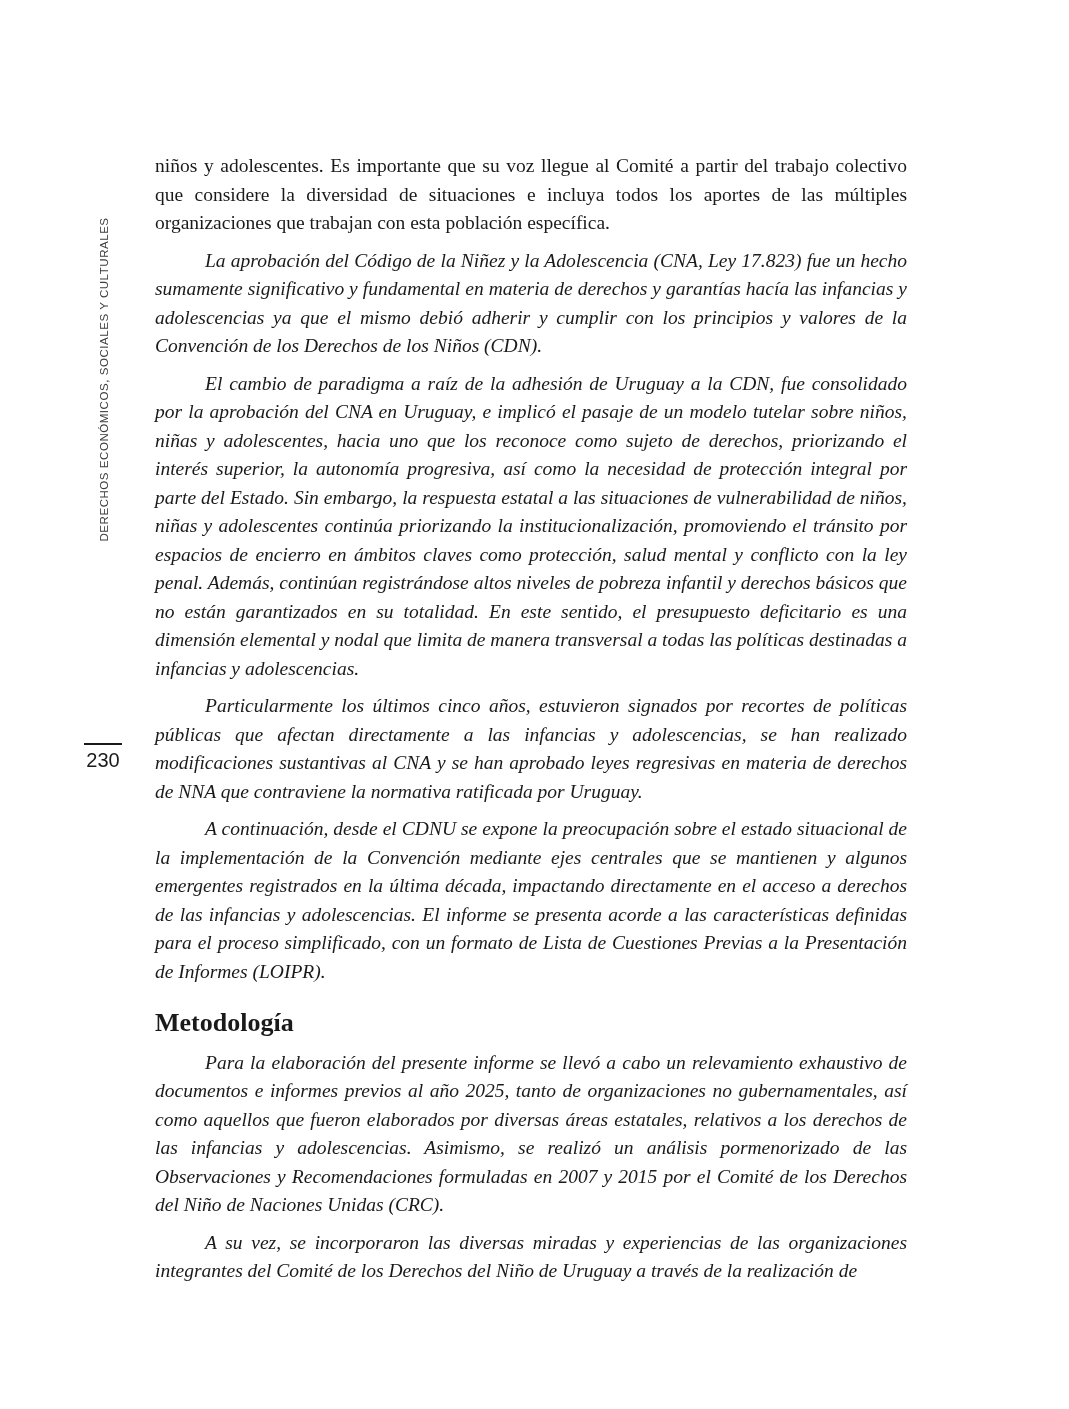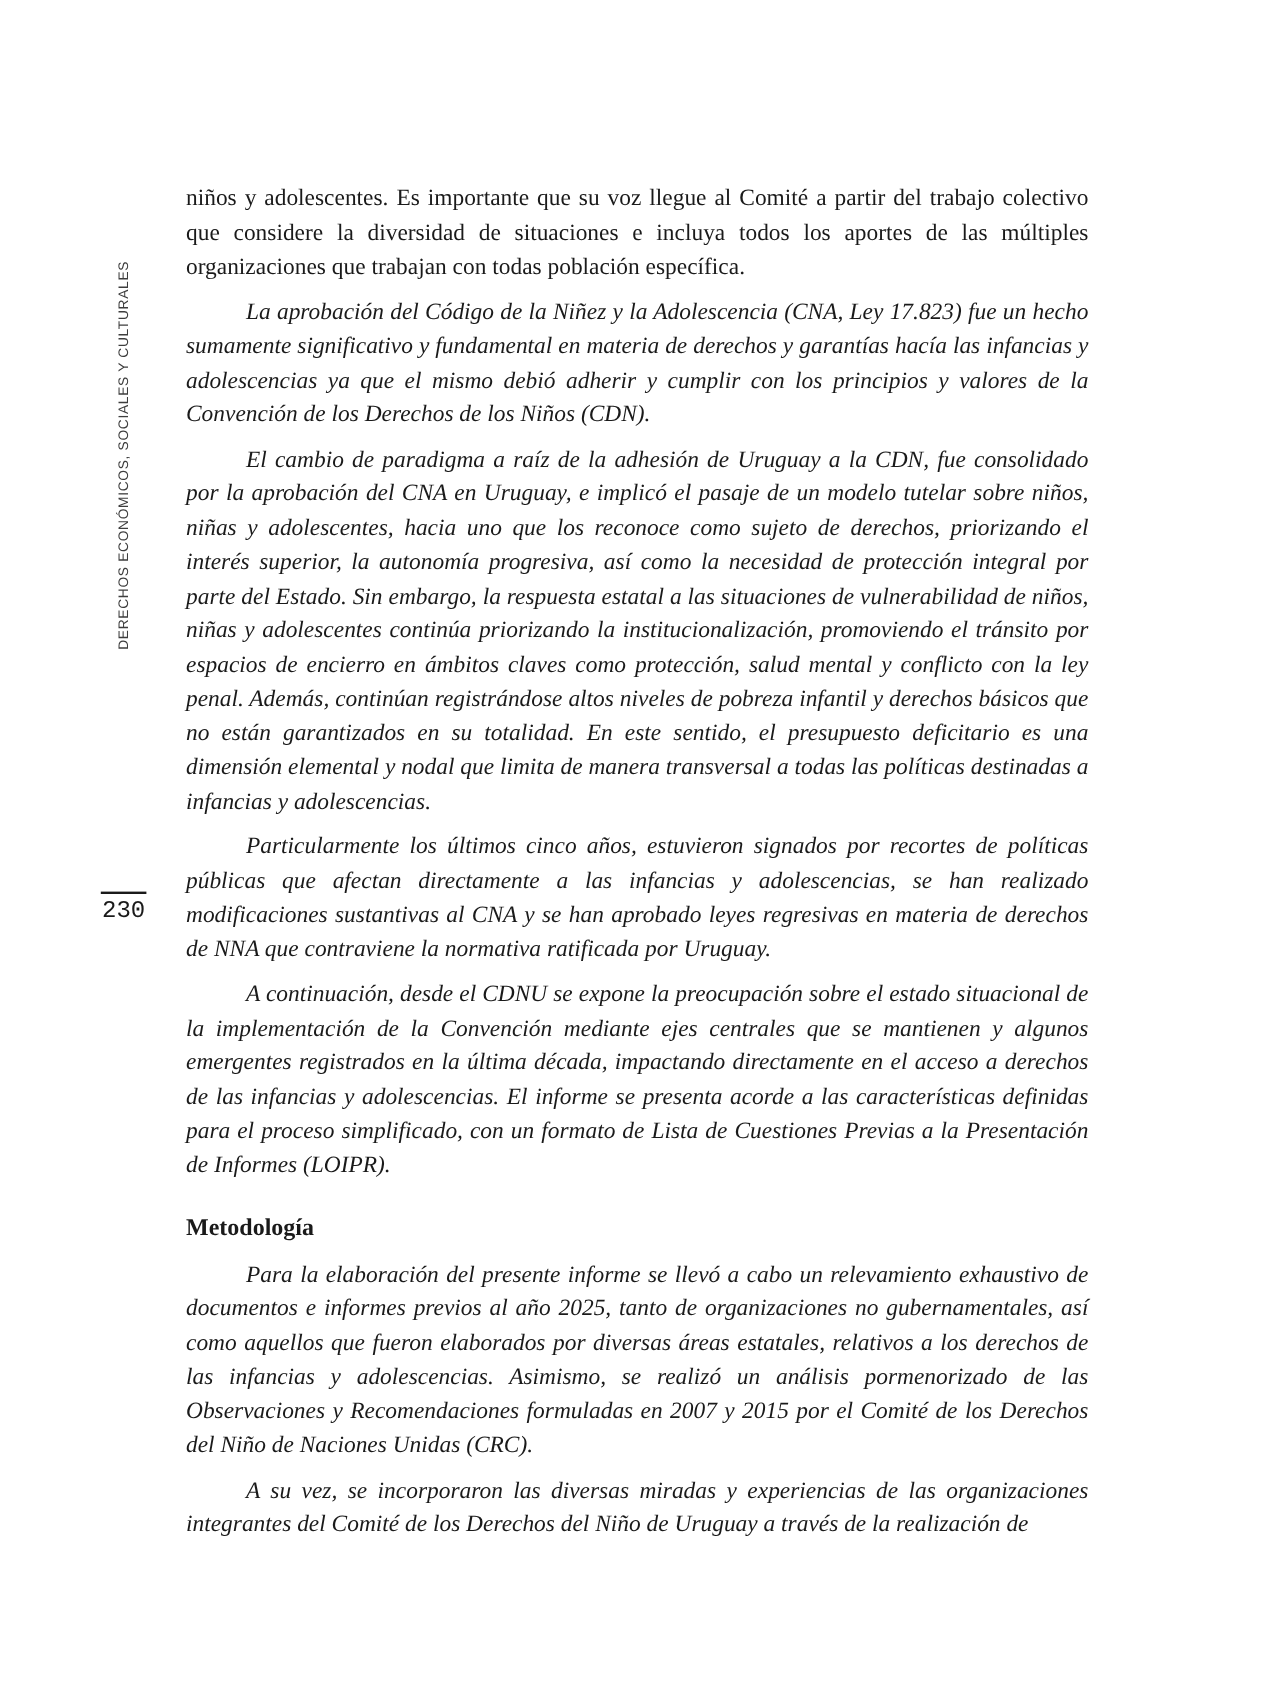--- a/index.html
+++ b/index.html
@@ -42,21 +42,21 @@
     width: 38px;
     text-align: center;
   }
   .page-number-rule {
     width: 38px;
     height: 0;
     border-top: 2px solid #1a1a1a;
     margin-bottom: 3px;
   }
   .page-number {
-    font-family: Liberation Mono, monospace;
+    font-family: Liberation Sans, sans-serif;
     font-size: 20px;
     line-height: 24px;
     color: #1a1a1a;
   }
 
   
   .text-column {
     position: absolute;
     left: 155px;
     top: 152px;
@@ -73,42 +73,42 @@
   .text-column p.indented {
     text-indent: 50px;
     font-style: italic;
   }
 
   .text-column p.last {
     margin-bottom: 0;
   }
 
   .section-heading {
-    font-size: 20px;
+    font-size: 26px;
     line-height: 28.5px;
     font-weight: bold;
     margin: 23px 0 11px 0;
     text-align: left;
   }
 </style>
 </head>
 <body>
 
 <div class="page">
 
   <div class="sidebar-label">DERECHOS ECONÓMICOS, SOCIALES Y CULTURALES</div>
 
   <div class="page-number-block">
     <div class="page-number-rule"></div>
     <div class="page-number">230</div>
   </div>
 
   <main class="text-column">
 
-    <p>niños y adolescentes. Es importante que su voz llegue al Comité a partir del trabajo colectivo que considere la diversidad de situaciones e incluya todos los aportes de las múltiples organizaciones que trabajan con todas población específica.</p>
+    <p>niños y adolescentes. Es importante que su voz llegue al Comité a partir del trabajo colectivo que considere la diversidad de situaciones e incluya todos los aportes de las múltiples organizaciones que trabajan con esta población específica.</p>
 
     <p class="indented">La aprobación del Código de la Niñez y la Adolescencia (CNA, Ley 17.823) fue un hecho sumamente significativo y fundamental en materia de derechos y garantías hacía las infancias y adolescencias ya que el mismo debió adherir y cumplir con los principios y valores de la Convención de los Derechos de los Niños (CDN).</p>
 
     <p class="indented">El cambio de paradigma a raíz de la adhesión de Uruguay a la CDN, fue consolidado por la aprobación del CNA en Uruguay, e implicó el pasaje de un modelo tutelar sobre niños, niñas y adolescentes, hacia uno que los reconoce como sujeto de derechos, priorizando el interés superior, la autonomía progresiva, así como la necesidad de protección integral por parte del Estado. Sin embargo, la respuesta estatal a las situaciones de vulnerabilidad de niños, niñas y adolescentes continúa priorizando la institucionalización, promoviendo el tránsito por espacios de encierro en ámbitos claves como protección, salud mental y conflicto con la ley penal. Además, continúan registrándose altos niveles de pobreza infantil y derechos básicos que no están garantizados en su totalidad. En este sentido, el presupuesto deficitario es una dimensión elemental y nodal que limita de manera transversal a todas las políticas destinadas a infancias y adolescencias.</p>
 
     <p class="indented">Particularmente los últimos cinco años, estuvieron signados por recortes de políticas públicas que afectan directamente a las infancias y adolescencias, se han realizado modificaciones sustantivas al CNA y se han aprobado leyes regresivas en materia de derechos de NNA que contraviene la normativa ratificada por Uruguay.</p>
 
     <p class="indented">A continuación, desde el CDNU se expone la preocupación sobre el estado situacional de la implementación de la Convención mediante ejes centrales que se mantienen y algunos emergentes registrados en la última década, impactando directamente en el acceso a derechos de las infancias y adolescencias. El informe se presenta acorde a las características definidas para el proceso simplificado, con un formato de Lista de Cuestiones Previas a la Presentación de Informes (LOIPR).</p>
 
     <h2 class="section-heading">Metodología</h2>

